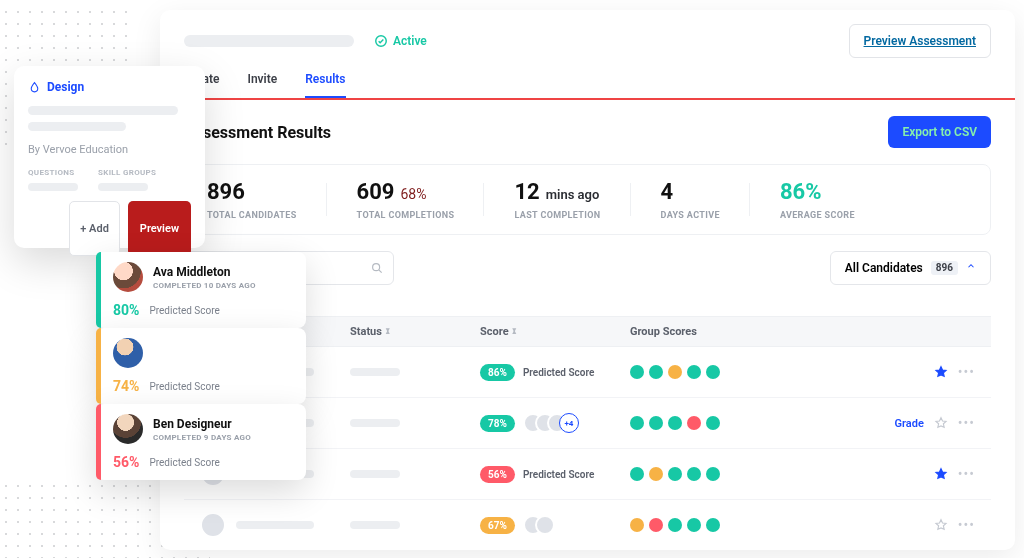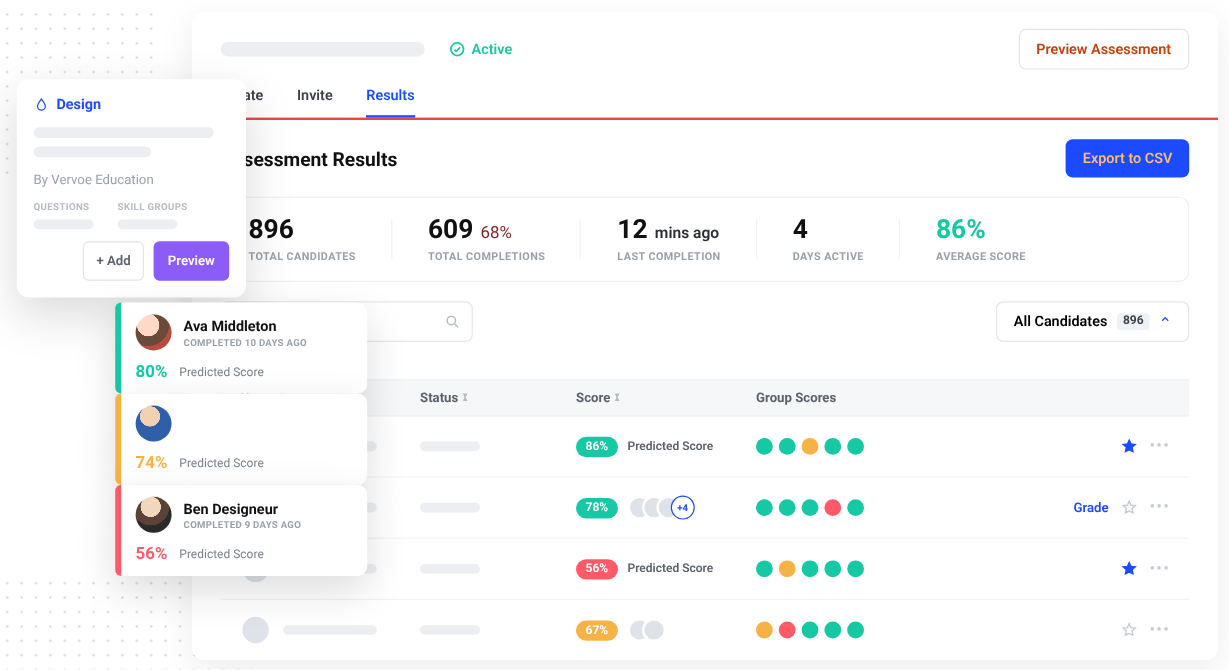--- a/index.html
+++ b/index.html
@@ -9,29 +9,29 @@
   .dots { position:absolute; background-image: radial-gradient(#d8d9db 1px, transparent 1px); background-size: 12px 12px; z-index:0; }
   .dots.top { left:0; top:6px; width:135px; height:140px; }
   .dots.bot { left:0; top:480px; width:210px; height:78px; }
 
   
   .main { position:absolute; left:160px; top:10px; width:855px; height:540px; background:#fff; border-radius:10px; box-shadow:0 8px 30px rgba(0,0,0,.08); z-index:5; overflow:hidden; display:flex; flex-direction:column; }
   .main-header { display:flex; align-items:center; padding:14px 24px 0 24px; }
   .title-skel { width:170px; height:12px; background:#eceef1; border-radius:6px; margin-right:20px; }
   .status-pill { display:flex; align-items:center; gap:5px; color:#17c8a5; font-weight:600; font-size:12px; }
   .status-pill svg { width:14px; height:14px; }
-  .preview-asm { margin-left:auto; background:#fff; border:1px solid #e2e4e8; border-radius:6px; padding:9px 14px; font-size:12px; font-weight:600; color:#c2410c; cursor:pointer; }
+  .preview-asm { margin-left:auto; background:#fff; border:1px solid #e2e4e8; border-radius:6px; padding:9px 14px; font-size:12px; font-weight:600; color:#0369a1; cursor:pointer;text-decoration:underline; }
 
   .tabs { display:flex; gap:28px; padding:14px 24px 0 24px; border-bottom:2px solid #ef4444; font-size:12px; font-weight:600; color:#3d4048; }
   .tab { padding-bottom:10px; cursor:pointer; }
   .tab.active { color:#1c4bff; border-bottom:2px solid #1c4bff; }
 
   .section-head { display:flex; align-items:center; padding:16px 24px; }
   .section-head h2 { font-size:16px; font-weight:700; color:#111; }
-  .export-btn { margin-left:auto; background:#1c4bff; color:#fdba74; border:none; border-radius:6px; padding:9px 14px; font-size:12px; font-weight:600; cursor:pointer; }
+  .export-btn { margin-left:auto; background:#1c4bff; color:#86efac; border:none; border-radius:6px; padding:9px 14px; font-size:12px; font-weight:600; cursor:pointer; }
 
   .stats { margin:0 24px; border:1px solid #eef0f3; border-radius:8px; display:flex; padding:14px 22px; gap:30px; }
   .stat { display:flex; flex-direction:column; gap:6px; position:relative; padding-right:30px; }
   .stat:not(:last-child)::after { content:""; position:absolute; right:0; top:4px; bottom:4px; width:1px; background:#eef0f3; }
   .stat-top { display:flex; align-items:baseline; gap:6px; }
   .stat-big { font-size:22px; font-weight:700; color:#111; }
   .stat-pct { font-size:14px; font-weight:400; color:#7f1d1d; }
   .stat-sub { font-size:13px; font-weight:600; color:#2b2d33; }
   .stat-lbl { font-size:9px; font-weight:700; letter-spacing:.04em; color:#9aa0aa; text-transform:uppercase; }
   .stat.avg .stat-big { color:#17c8a5; }
@@ -91,21 +91,21 @@
   .dc-head svg { width:13px; height:13px; }
   .dc-skel { height:9px; background:#eceef1; border-radius:5px; margin-bottom:7px; }
   .dc-skel.s1 { width:92%; }
   .dc-skel.s2 { width:60%; margin-bottom:12px; }
   .dc-by { font-size:11px; color:#9aa0aa; margin-bottom:12px; }
   .dc-cols { display:flex; gap:20px; margin-bottom:10px; }
   .dc-col-lbl { font-size:8px; font-weight:700; letter-spacing:.04em; color:#b5bac2; margin-bottom:6px; }
   .dc-col-skel { width:50px; height:8px; background:#eceef1; border-radius:4px; }
   .dc-foot { display:flex; gap:8px; justify-content:flex-end; }
   .dc-add { background:#fff; border:1px solid #e2e4e8; border-radius:5px; padding:6px 10px; font-size:11px; color:#5b606b; font-weight:600; cursor:pointer; }
-  .dc-prev { background:#8b5cf6; border:none; color:#fff; border-radius:5px; padding:10px 12px; font-size:11px; font-weight:600; cursor:pointer; }
+  .dc-prev { background:#b91c1c; border:none; color:#fff; border-radius:5px; padding:21px 12px; font-size:11px; font-weight:600; cursor:pointer; }
 
   
   .cand-card { position:absolute; width:210px; background:#fff; border-radius:8px; box-shadow:0 12px 34px rgba(0,0,0,.14); z-index:25; display:flex; }
   .cand-card .stripe { width:5px; border-radius:8px 0 0 8px; }
   .cand-card .body { flex:1; padding:10px 12px; }
   .cand-top { display:flex; gap:10px; align-items:center; }
   .cand-av { width:30px; height:30px; border-radius:50%; background:#d7dade; background-size:cover; background-position:center; }
   .cand-av.a1 { background: radial-gradient(circle at 35% 30%, #ffd9c7 32%, #6b4a3a 33% 60%, #b54c3e 61%); }
   .cand-av.a2 { background: radial-gradient(circle at 40% 30%, #f2d1b2 30%, #2f5fa8 31%); }
   .cand-av.a3 { background: radial-gradient(circle at 42% 28%, #f2d6bd 30%, #5a4236 31% 55%, #2a2a2a 56%); }

